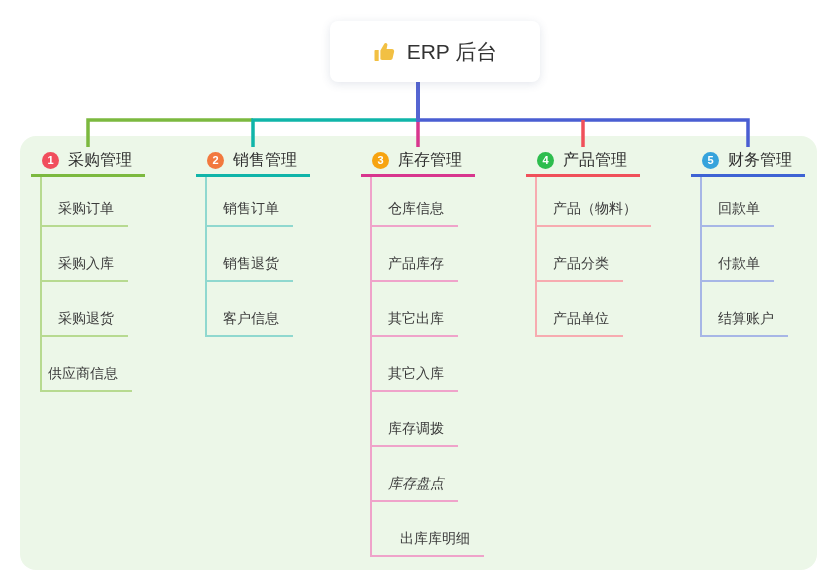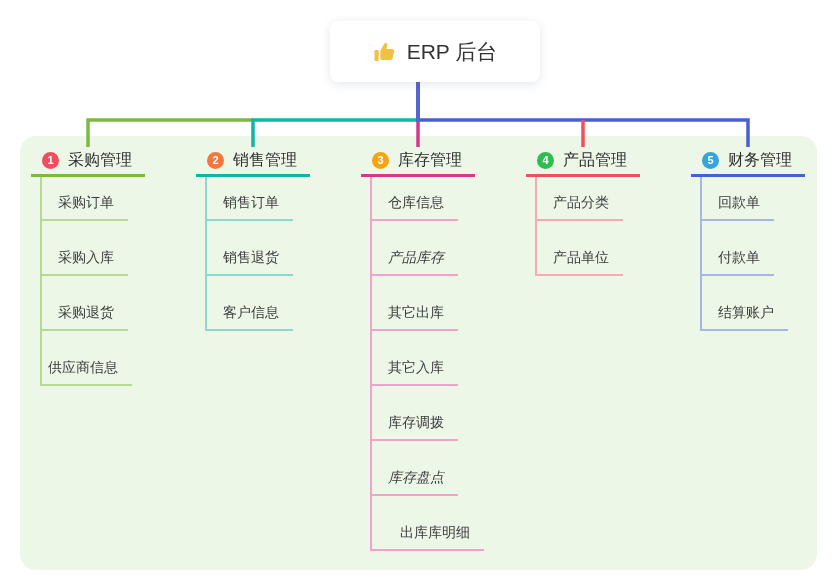--- a/index.html
+++ b/index.html
@@ -25,21 +25,21 @@
                display:flex;align-items:center;gap:9px;padding-left:11px;
                font-size:16px;color:#2f2f2f;font-weight:500;cursor:pointer;
                white-space:nowrap;}
   .badge{width:17px;height:17px;border-radius:50%;flex:0 0 auto;
          color:#ffffff;font-size:11px;line-height:17px;text-align:center;
          font-weight:bold;}
   .children{margin:0 0 0 9px;padding:0;list-style:none;border-left:2px solid #ccc;}
   .children li{height:55px;box-sizing:border-box;border-bottom:2px solid #ccc;
                display:flex;align-items:flex-end;
                padding:0 14px 7px 16px;width:max-content;cursor:pointer;}
-  .children li:first-child{height:44px;}
+  .children li:first-child{height:50px;}
   .children li span{font-size:14px;color:#3b3b3b;white-space:nowrap;}
 </style>
 </head>
 <body>
 
 <div class="stage" id="stage">
   <div class="panel"></div>
   <svg id="connectors">
       <path d="M88,147 V120 H253" stroke="#7cb93f" fill="none" stroke-width="3.5"></path>
       <path d="M253,147 V120 H418" stroke="#10b5a9" fill="none" stroke-width="3.5"></path>
@@ -94,21 +94,21 @@
     </div>
     <div class="branch-col" style="left: 361px;">
       <div class="branch-node" style="border-bottom-color: rgb(216, 54, 142);">
         <span class="badge" style="background: rgb(247, 164, 16);">3</span>
         <span class="branch-label">库存管理</span>
       </div>
       <ul class="children" style="border-left-color: rgb(239, 163, 202);">
         <li style="border-bottom-color: rgb(239, 163, 202);">
           <span>仓库信息</span>
         </li>
-        <li style="border-bottom-color: rgb(239, 163, 202); font-style: italic;">
+        <li style="border-bottom-color: rgb(239, 163, 202);">
           <span>产品库存</span>
         </li>
         <li style="border-bottom-color: rgb(239, 163, 202);">
           <span>其它出库</span>
         </li>
         <li style="border-bottom-color: rgb(239, 163, 202);">
           <span>其它入库</span>
         </li>
         <li style="border-bottom-color: rgb(239, 163, 202);">
           <span>库存调拨</span>
@@ -120,20 +120,23 @@
           <span>出库库明细</span>
         </li>
       </ul>
     </div>
     <div class="branch-col" style="left: 526px;">
       <div class="branch-node" style="border-bottom-color: rgb(240, 80, 90);">
         <span class="badge" style="background: rgb(46, 189, 78);">4</span>
         <span class="branch-label">产品管理</span>
       </div>
       <ul class="children" style="border-left-color: rgb(247, 171, 176);">
+        <li style="border-bottom-color: rgb(247, 171, 176);">
+          <span>产品（物料）</span>
+        </li>
         <li style="border-bottom-color: rgb(247, 171, 176);">
           <span>产品分类</span>
         </li>
         <li style="border-bottom-color: rgb(247, 171, 176);">
           <span>产品单位</span>
         </li>
       </ul>
     </div>
     <div class="branch-col" style="left: 691px;">
       <div class="branch-node" style="border-bottom-color: rgb(62, 99, 212);">

